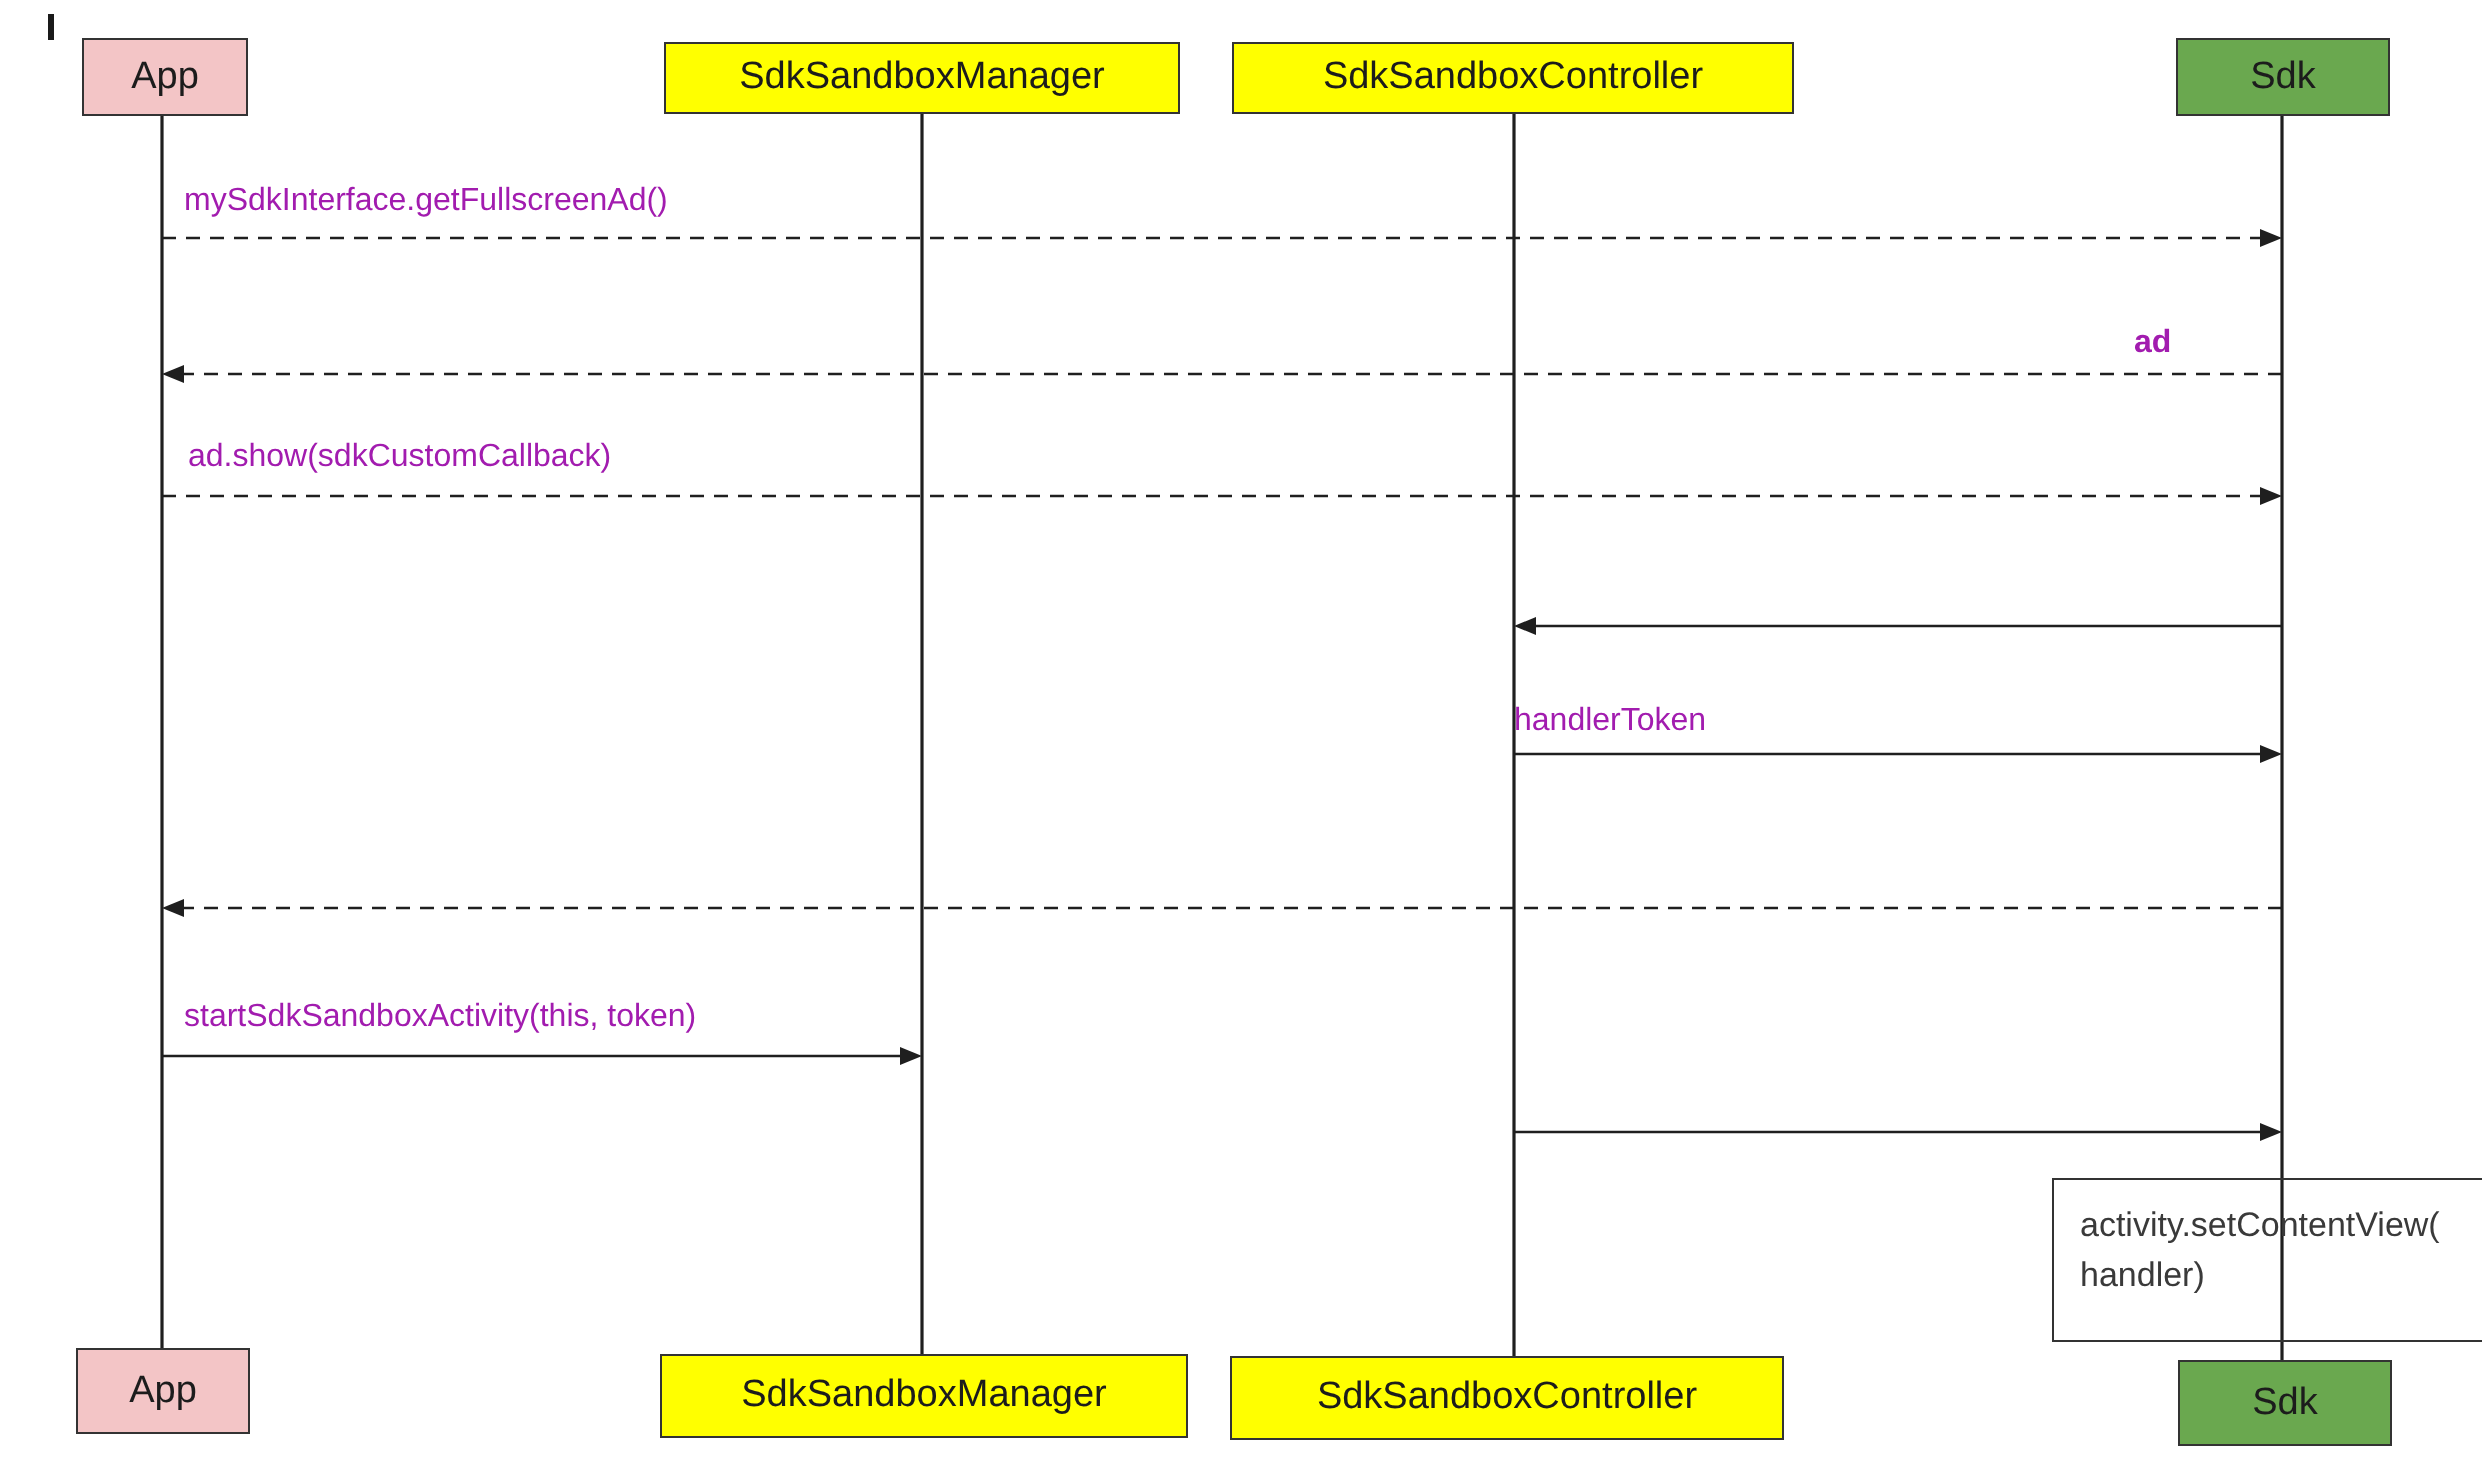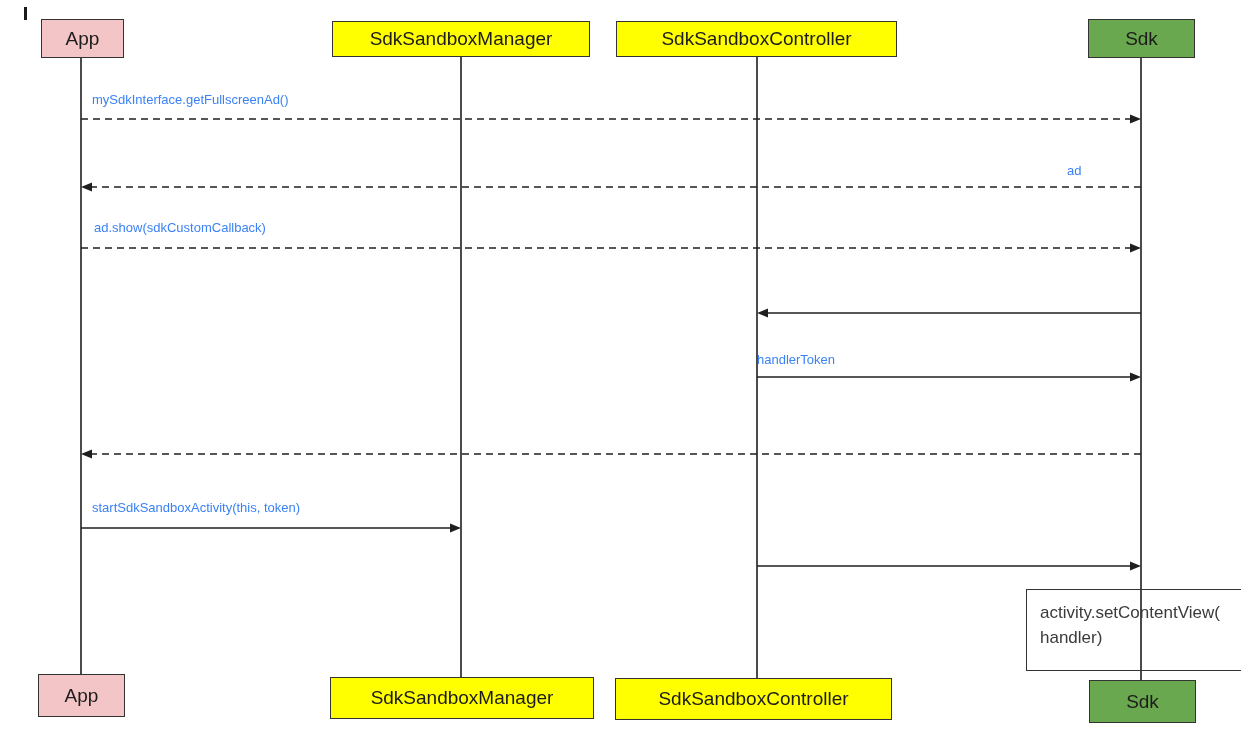--- a/index.html
+++ b/index.html
@@ -17,22 +17,22 @@
     display: flex;
     align-items: center;
     justify-content: center;
     border: 1.6px solid #333333;
     box-sizing: border-box;
     font-size: 19px;
     color: #1c1c1c;
   }
   .msg-label {
     position: absolute;
-    font-size: 13px;
-    color: #3b82f6;
+    font-size: 16px;
+    color: #a21caf;
     white-space: nowrap;
   }
   .note-box {
     position: absolute;
     border: 1.5px solid #333333;
     box-sizing: border-box;
     background: transparent;
     font-size: 17px;
     line-height: 25px;
     color: #3a3a3a;
@@ -85,21 +85,21 @@
     <div class="actor-box" style="left: 591px; top: 678px; width: 277px; height: 42px; background: rgb(255, 255, 0); border-color: rgb(51, 51, 51);">
       <span>SdkSandboxController</span>
     </div>
     <div class="actor-box" style="left: 1064px; top: 19px; width: 107px; height: 39px; background: rgb(106, 168, 79); border-color: rgb(51, 51, 51);">
       <span>Sdk</span>
     </div>
     <div class="actor-box" style="left: 1065px; top: 680px; width: 107px; height: 43px; background: rgb(106, 168, 79); border-color: rgb(51, 51, 51);">
       <span>Sdk</span>
     </div>
     <div class="msg-label" style="left: 68px; top: 92px;">mySdkInterface.getFullscreenAd()</div>
-    <div class="msg-label" style="left: 1043px; top: 163px;">ad</div>
+    <div class="msg-label" style="left: 1043px; top: 163px; font-weight: bold;">ad</div>
     <div class="msg-label" style="left: 70px; top: 220px;">ad.show(sdkCustomCallback)</div>
     <div class="msg-label" style="left: 733px; top: 352px;">handlerToken</div>
     <div class="msg-label" style="left: 68px; top: 500px;">startSdkSandboxActivity(this, token)</div>
     <div class="note-box" style="left: 1002px; top: 589px; width: 231px; height: 82px; border-color: rgb(51, 51, 51);">
       <span class="note-line">activity.setContentView(</span>
       <span class="note-line">handler)</span>
     </div>
     <div class="edge-artifact" style="left: 0px; top: 7px; width: 3px; height: 13px;"></div>
   </div>
 

